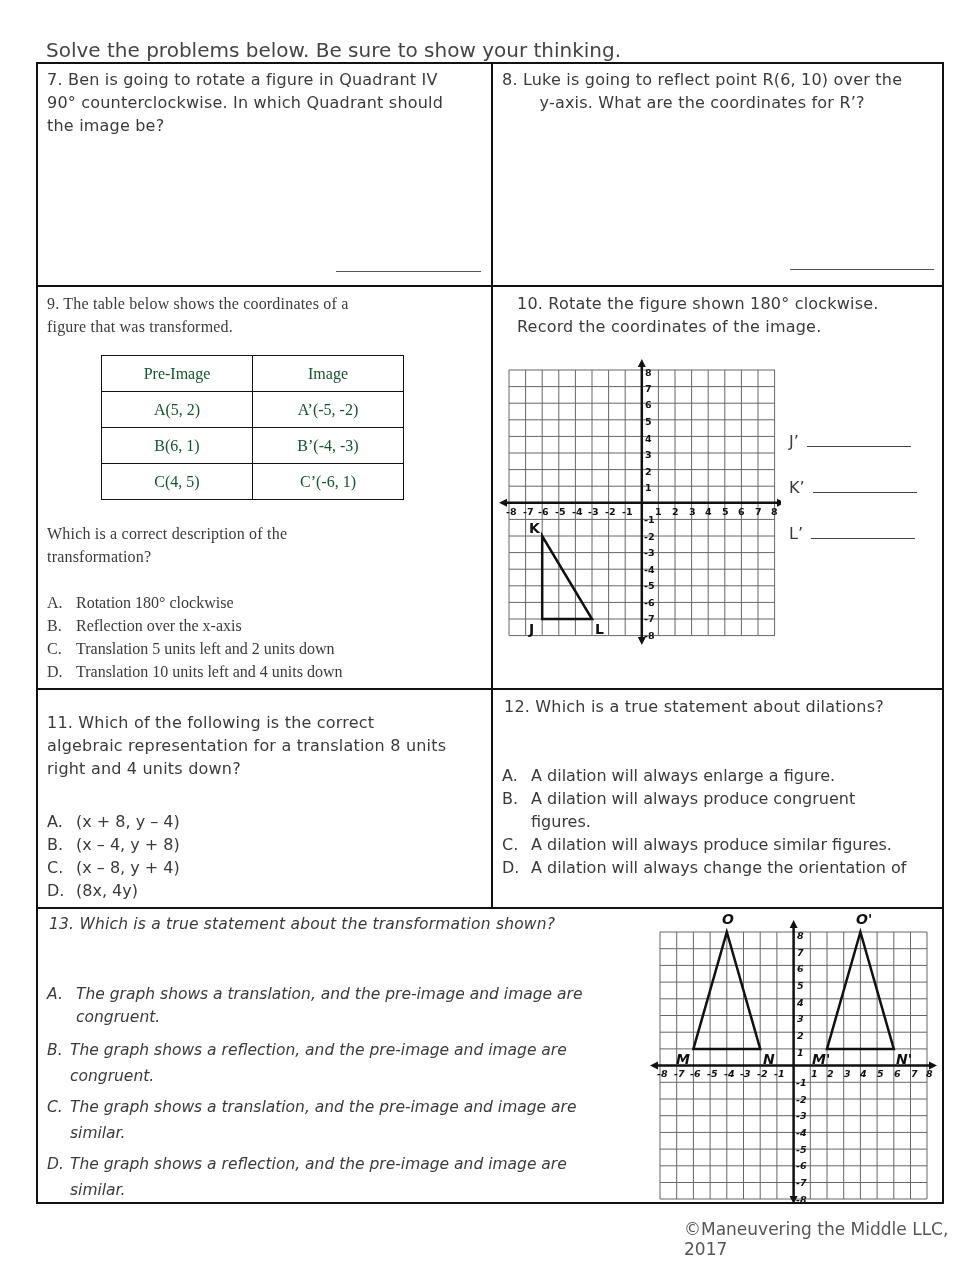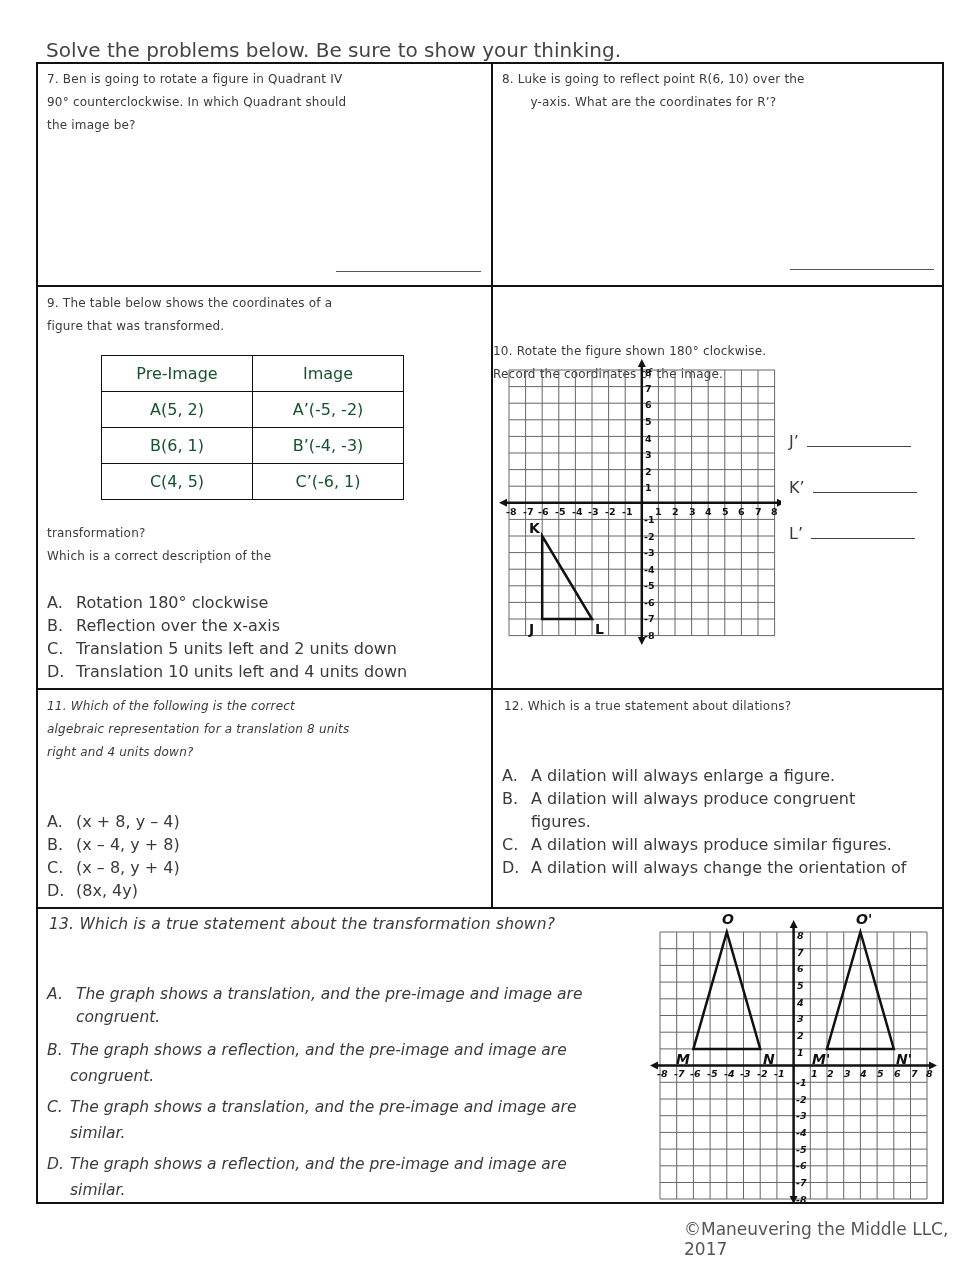--- a/index.html
+++ b/index.html
@@ -2,21 +2,21 @@
 <html><head>
 <meta charset="utf-8">
 <style>
   html, body { margin:0; padding:0; background:#fff; }
   body { width:979px; height:1266px; position:relative; font-family:"DejaVu Sans", sans-serif; color:#3a3a3a; overflow:hidden; }
   .instr { position:absolute; left:46px; top:38px; font-size:20px; color:#444; }
   .sheet { position:absolute; left:36px; top:62px; width:908px; height:1142px; border:2px solid #111; box-sizing:border-box; }
   .cell { position:absolute; box-sizing:border-box; }
   .vline { position:absolute; background:#111; width:2px; }
   .hline { position:absolute; background:#111; height:2px; }
-  .qtext { position:absolute; font-size:12px; line-height:23px; color:#3a3a3a; letter-spacing:0.2px; }
+  .qtext { position:absolute; font-size:16px; line-height:23px; color:#3a3a3a; letter-spacing:0.2px; }
   .ansline { position:absolute; height:1px; background:#555; }
   .opts { position:absolute; font-size:16px; line-height:23px; color:#3a3a3a; }
   .opt { display:flex; }
   .opt .lt { width:29px; flex:none; }
   table.coords { position:absolute; border-collapse:collapse; font-size:16px; color:#14532d; }
   table.coords td { border:1.5px solid #111; width:150px; height:35px; text-align:center; padding:0; }
   .blank-row { position:absolute; font-size:16px; color:#3a3a3a; display:flex; align-items:flex-end; }
   .blank-row .ln { display:inline-block; width:104px; border-bottom:1px solid #444; margin-left:8px; height:1px; margin-bottom:4px; }
   .footer { position:absolute; left:684px; top:1219px; font-size:17px; color:#555; }
   svg text { font-family:"DejaVu Sans", sans-serif; }
@@ -43,21 +43,21 @@
   </div>
 
   <div class="cell" style="left:455px; top:0; width:450px; height:221px;">
     <div class="qtext" style="left:9px; top:4px;text-align:center;">
       <div>8. Luke is going to reflect point R(6, 10) over the</div>
       <div>y-axis. What are the coordinates for R’?</div>
     </div>
     <div class="ansline" style="left:297px; top:205px; width:144px;"></div>
   </div>
 
-  <div class="cell" style="left:0; top:223px; width:453px; height:401px;">
+  <div class="cell" style="left:0; top:223px; width:453px; height:401px;font-family:Liberation Serif, serif;">
     <div class="qtext" style="left:9px; top:5px;">
       <div>9. The table below shows the coordinates of a</div>
       <div>figure that was transformed.</div>
     </div>
     <table class="coords" style="left:63px; top:68px;">
       <tbody>
           <tr>
         <td>Pre-Image</td>
         <td>Image</td>
       </tr>
@@ -69,22 +69,22 @@
         <td>B(6, 1)</td>
         <td>B’(-4, -3)</td>
       </tr>
       <tr>
         <td>C(4, 5)</td>
         <td>C’(-6, 1)</td>
       </tr>
     </tbody>
       </table>
     <div class="qtext" style="left:9px; top:235px;">
+      <div>Which is a correct description of the</div>
       <div>transformation?</div>
-      <div>Which is a correct description of the</div>
     </div>
     <div class="opts" style="left:9px; top:304px;">
       <div class="opt">
           <span class="lt">A.</span>
           <span>Rotation 180° clockwise</span>
         </div>
       <div class="opt">
           <span class="lt">B.</span>
           <span>Reflection over the x-axis</span>
         </div>
@@ -93,21 +93,21 @@
           <span>Translation 5 units left and 2 units down</span>
         </div>
       <div class="opt">
           <span class="lt">D.</span>
           <span>Translation 10 units left and 4 units down</span>
         </div>
     </div>
   </div>
 
   <div class="cell" style="left:455px; top:223px; width:450px; height:401px;">
-    <div class="qtext" style="left:0; top:5px;margin-top:48px;">
+    <div class="qtext" style="left:24px; top:5px;">
       <div>10. Rotate the figure shown 180° clockwise.</div>
       <div>Record the coordinates of the image.</div>
     </div>
 
     <svg style="position:absolute; left:3px; top:72px;" width="285" height="290" viewBox="0 0 285 290">
       <g transform="translate(13,11)">
         <g stroke="#666" stroke-width="1">
           <path d="M0,0 H266 M0,16.6 H266 M0,33.2 H266 M0,49.8 H266 M0,66.4 H266 M0,83 H266 M0,99.6 H266 M0,116.2 H266 M0,132.8 H266 M0,149.4 H266 M0,166 H266 M0,182.6 H266 M0,199.2 H266 M0,215.8 H266 M0,232.4 H266 M0,249 H266 M0,265.6 H266"></path>
           <path d="M0,0 V265.6 M16.6,0 V265.6 M33.2,0 V265.6 M49.8,0 V265.6 M66.4,0 V265.6 M83,0 V265.6 M99.6,0 V265.6 M116.2,0 V265.6 M132.8,0 V265.6 M149.4,0 V265.6 M166,0 V265.6 M182.6,0 V265.6 M199.2,0 V265.6 M215.8,0 V265.6 M232.4,0 V265.6 M249,0 V265.6 M265.6,0 V265.6"></path>
         </g>
@@ -172,21 +172,21 @@
         <span>K’</span>
         <span class="ln"></span>
       </div>
     <div class="blank-row" style="left:296px; top:237px;">
         <span>L’</span>
         <span class="ln"></span>
       </div>
   </div>
 
   <div class="cell" style="left:0; top:626px; width:453px; height:217px;">
-    <div class="qtext" style="left:9px; top:5px;font-style:italic;">
+    <div class="qtext" style="left:9px; top:21px;">
       <div>11. Which of the following is the correct</div>
       <div>algebraic representation for a translation 8 units</div>
       <div>right and 4 units down?</div>
     </div>
     <div class="opts" style="left:9px; top:120px;">
       <div class="opt">
           <span class="lt">A.</span>
           <span>(x + 8, y – 4)</span>
         </div>
       <div class="opt">

